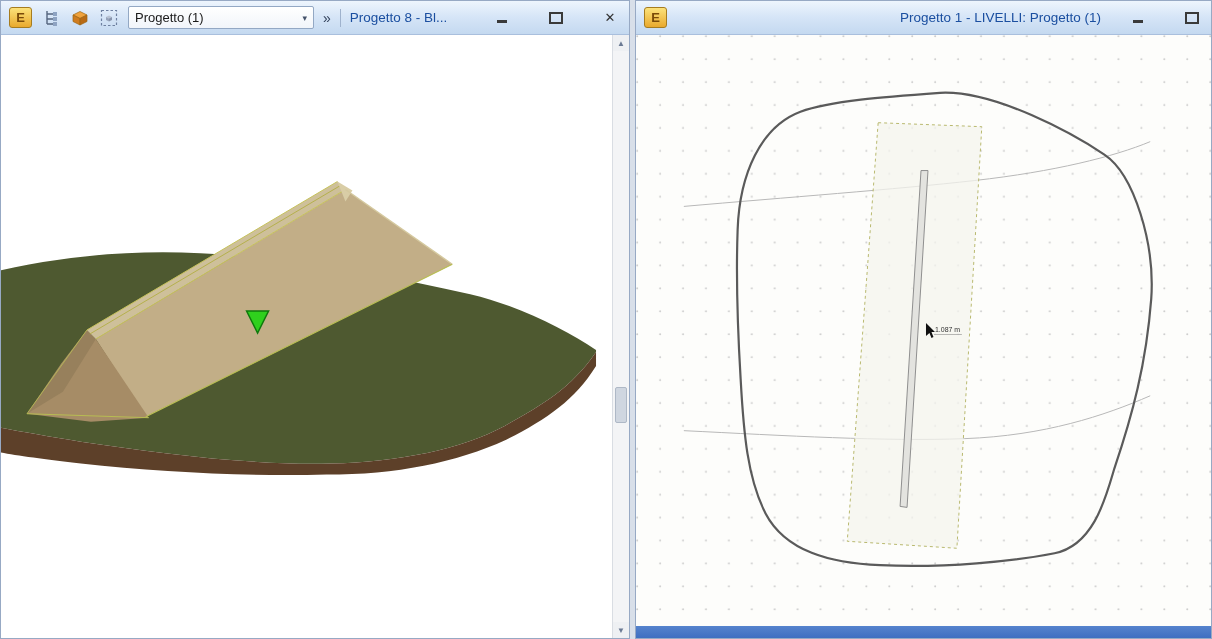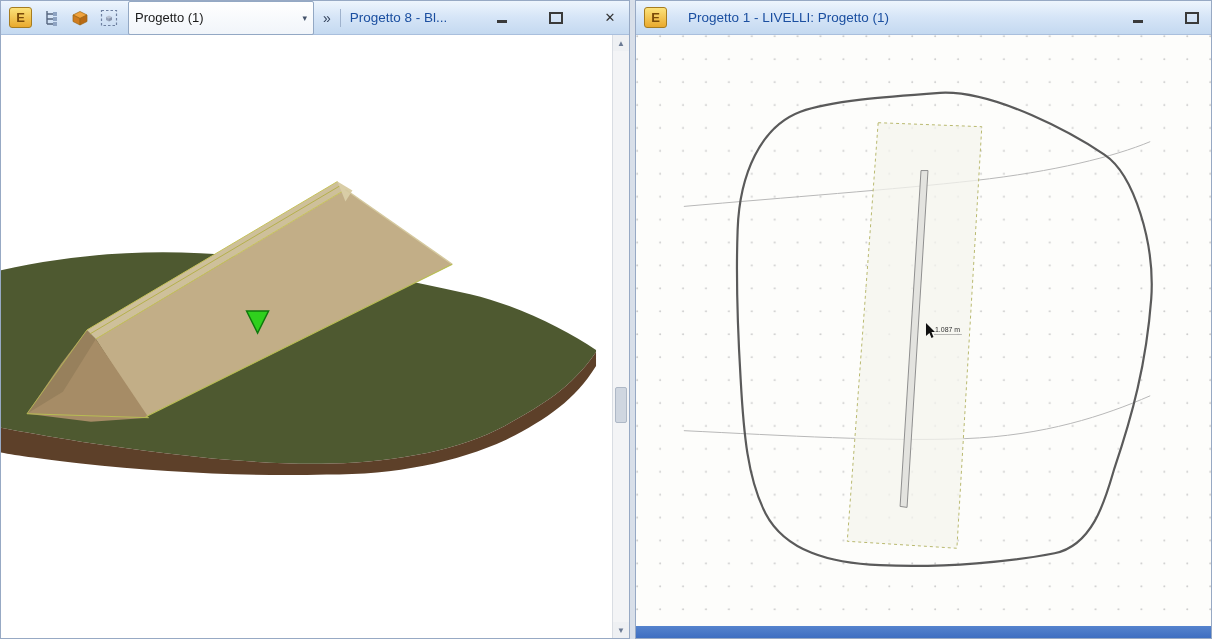--- a/index.html
+++ b/index.html
@@ -10,28 +10,28 @@
   .pane.left{left:0;width:630px;}
   .pane.right{left:635px;width:577px;}
 
   
   .titlebar{position:absolute;left:0;right:0;top:0;height:34px;
     background:linear-gradient(#eef5fd,#d6e5f7 48%,#c4d9f0);
     border-bottom:1px solid #a9bfdd;display:flex;align-items:center;
     padding:0 8px;gap:9px;box-sizing:border-box;}
   .wtitle{color:#1b4fa0;font-size:13.5px;white-space:nowrap;overflow:hidden;
     text-overflow:ellipsis;flex:1;}
-  .wtitle-center{position:absolute;left:52px;right:110px;text-align:left;
+  .wtitle-center{position:absolute;left:40px;right:110px;text-align:right;
     color:#1b4fa0;font-size:13.5px;white-space:nowrap;overflow:hidden;}
   .app-icon{width:21px;height:19px;border:1px solid #a67c1f;border-radius:3px;
     background:linear-gradient(#fce27a,#e9a92d);color:#7a4a08;font-weight:bold;
     font-size:13px;display:flex;align-items:center;justify-content:center;flex:0 0 auto;}
   .tb-icon{width:20px;height:20px;display:flex;align-items:center;
     justify-content:center;flex:0 0 auto;}
-  .combo{width:186px;height:34px;background:linear-gradient(#ffffff,#f1f5fa);
+  .combo{width:186px;height:23px;background:linear-gradient(#ffffff,#f1f5fa);
     border:1px solid #93a8c4;border-radius:2px;display:flex;align-items:center;
     justify-content:space-between;padding:4px 6px;font-size:13px;color:#1a1a1a;
     box-sizing:border-box;flex:0 0 auto;}
   .combo-arrow{font-size:9px;color:#44536b;}
   .chev{font-size:14px;color:#33425c;flex:0 0 auto;cursor:default;}
   .vsep{width:1px;height:18px;background:#9fb2cd;flex:0 0 auto;}
   .winbtn{width:22px;height:20px;display:flex;align-items:center;
     justify-content:center;color:#333;font-size:13px;flex:0 0 auto;cursor:default;}
   .glyph-min{width:10px;height:3px;background:#3a3a3a;display:block;margin-top:8px;}
   .glyph-max{width:10px;height:8px;border:2px solid #3a3a3a;display:block;}

